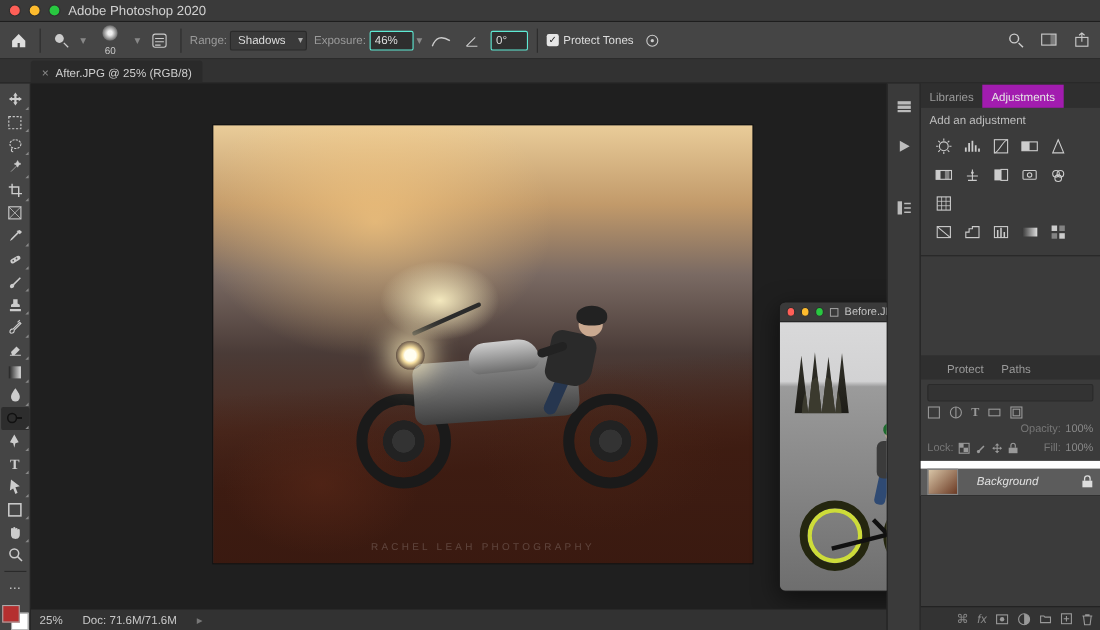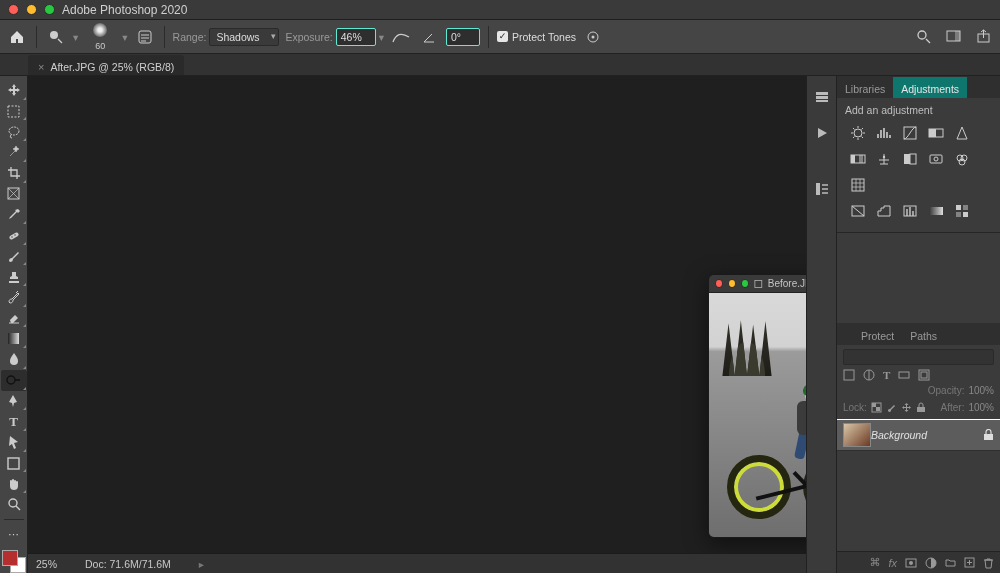--- a/index.html
+++ b/index.html
@@ -46,39 +46,39 @@
   
   .workspace{position:absolute;top:76px;left:0;right:0;bottom:0;display:flex;}
   .toolbar{width:28px;background:#454545;border-right:1px solid var(--border);display:flex;flex-direction:column;align-items:center;padding-top:4px;gap:0;}
   .tool{width:26px;height:22px;display:flex;align-items:center;justify-content:center;color:#ccc;border-radius:2px;position:relative;}
   .tool.sel{background:#2d2d2d;}
   .tool .tri{position:absolute;right:1px;bottom:1px;width:0;height:0;border-left:3px solid transparent;border-bottom:3px solid #888;}
   .color-swatch{width:24px;height:24px;margin-top:6px;position:relative;}
   .color-swatch .fg{position:absolute;width:16px;height:16px;background:#b52f2f;border:1px solid #aaa;top:0;left:0;}
   .color-swatch .bg{position:absolute;width:16px;height:16px;background:#fff;border:1px solid #aaa;bottom:0;right:0;}
   .canvas-wrap{flex:1;background:#1f1f1f;position:relative;overflow:hidden;}
-  .status-bar{position:absolute;left:0;right:0;bottom:0;height:20px;background:#323232;border-top:1px solid #1b1b1b;display:flex;align-items:center;padding:0 8px;font-size:10.5px;color:#c8c8c8;gap:28px;}
+  .status-bar{position:absolute;left:0;right:0;bottom:0;height:20px;background:#323232;border-top:1px solid #1b1b1b;display:flex;align-items:center;padding:0 8px;font-size:10.5px;color:#c8c8c8;gap:18px;}
   .status-bar .sep{color:#777;}
   .right-stack{width:30px;background:#3a3a3a;border-left:1px solid var(--border);display:flex;flex-direction:column;align-items:center;padding-top:8px;gap:10px;}
   .right-stack .ic{width:26px;height:26px;display:flex;align-items:center;justify-content:center;color:#bbb;border-radius:3px;}
   .panels{width:164px;background:#3b3b3b;border-left:1px solid var(--border);display:flex;flex-direction:column;}
   .panel-tabs{height:22px;background:#2f2f2f;display:flex;align-items:flex-end;font-size:10.5px;}
   .ptab{padding:4px 8px 3px 8px;color:#9a9a9a;border-top:2px solid transparent;}
-  .ptab.act{background:#0f766e;color:#e6e6e6;}
+  .ptab.act{background:#a21caf;color:#e6e6e6;}
   .panel-body{padding:6px 8px;}
   .adj-label{color:#bfbfbf;font-size:10.5px;margin-bottom:6px;}
   .adj-grid{display:flex;flex-wrap:wrap;gap:8px;padding:2px 0 6px 4px;}
   .adj-ic{width:18px;height:18px;display:flex;align-items:center;justify-content:center;color:#c8c8c8;}
   .panel-sep{height:1px;background:#262626;}
   .layers-area{flex:1;display:flex;flex-direction:column;}
   .layer-opts{padding:4px 6px;display:flex;flex-direction:column;gap:4px;font-size:10px;color:#777;}
   .layer-opts .row{display:flex;align-items:center;gap:4px;}
   .field-dis{flex:1;background:#333;border:1px solid #2a2a2a;border-radius:2px;height:16px;}
   .lock-row{display:flex;align-items:center;gap:6px;padding:2px 0;}
-  .layer-row{height:32px;background:#5c5c5c;display:flex;align-items:center;padding:0 6px;gap:0;border-top:1px solid #ffffff;border-bottom:1px solid #303030;}
+  .layer-row{height:32px;background:#5c5c5c;display:flex;align-items:center;padding:0 6px;gap:17px;border-top:7px solid #ffffff;border-bottom:1px solid #303030;}
   .layer-thumb{width:28px;height:24px;border:1px solid #888;background:linear-gradient(135deg,#d9c6a8 0%,#6b3a24 100%);}
   .layer-name{flex:1;font-style:italic;color:#e0e0e0;font-size:10.5px;}
   .layer-lock{color:#ccc;}
   .layer-footer{margin-top:auto;height:22px;background:#333;border-top:1px solid #222;display:flex;align-items:center;justify-content:flex-end;gap:8px;padding:0 6px;color:#888;}
   
   .main-img{position:absolute;left:166px;top:38px;width:490px;height:398px;
     background:
       radial-gradient(ellipse 90px 60px at 42% 40%, rgba(255,245,200,.9), transparent 60%),
       radial-gradient(ellipse 260px 200px at 30% 22%, rgba(255,206,130,.65), transparent 62%),
       linear-gradient(180deg,#e9cc99 0%,#c29a6a 18%,#7a6a63 34%,#4a3b37 52%,#4c2a1f 70%,#3a1f17 100%);
@@ -374,20 +374,38 @@
     <div class="tool">
         <span style="color:#ccc;">⋯</span>
       </div>
     <div class="color-swatch">
       <div class="bg"></div>
         <div class="fg"></div>
     </div>
   </div>
 
   <div class="canvas-wrap">
+    <div class="main-img">
+      <div class="moto">
+        <div class="wheel w1"></div>
+        <div class="wheel w2"></div>
+        <div class="body"></div>
+        <div class="tank"></div>
+        <div class="bar"></div>
+        <div class="light"></div>
+        <div class="rider">
+          <div class="leg"></div>
+          <div class="torso"></div>
+          <div class="arm"></div>
+          <div class="head"></div>
+          <div class="helm"></div>
+        </div>
+      </div>
+      <div class="watermark">RACHEL LEAH PHOTOGRAPHY</div>
+    </div>
 
     <div class="float-win">
       <div class="float-bar">
         <div class="mac-dot mac-red"></div>
         <div class="mac-dot mac-yel"></div>
         <div class="mac-dot mac-grn"></div>
         <svg width="10" height="10" viewBox="0 0 10 10">
             <rect x="1" y="1" width="8" height="8" fill="none" stroke="#aaa"></rect>
           </svg>
         <span style="white-space:nowrap;overflow:hidden;">Before.JPG @ 16.7% (RGB/...</span>
@@ -601,21 +619,21 @@
           <svg width="11" height="11" viewBox="0 0 11 11">
               <path d="M2 9c0-2 1-2 2-2l4-4 1 1-4 4c0 1 0 2-2 2z" fill="#999"></path>
             </svg>
           <svg width="11" height="11" viewBox="0 0 11 11">
               <path d="M5.5 1l2 2H6v2h2V4l2 1.5-2 1.5V6H6v2h1.5l-2 2-2-2H5V6H3v1L1 5.5 3 4v1h2V3H3.5z" fill="#999"></path>
             </svg>
           <svg width="10" height="11" viewBox="0 0 10 11">
               <rect x="1" y="5" width="8" height="5" fill="#999"></rect>
               <path d="M3 5V3a2 2 0 0 1 4 0v2" stroke="#999" fill="none"></path>
             </svg>
-          <span style="margin-left:auto;">After:</span>
+          <span style="margin-left:auto;">Fill:</span>
           <span style="color:#888;">100%</span>
         </div>
       </div>
       <div class="layer-row">
         <div class="layer-thumb"></div>
         <div class="layer-name">Background</div>
         <div class="layer-lock">
           <svg width="11" height="12" viewBox="0 0 11 12">
               <rect x="1" y="5" width="9" height="6" fill="#ddd"></rect>
               <path d="M3 5V3a2.5 2.5 0 0 1 5 0v2" stroke="#ddd" fill="none" stroke-width="1.2"></path>

